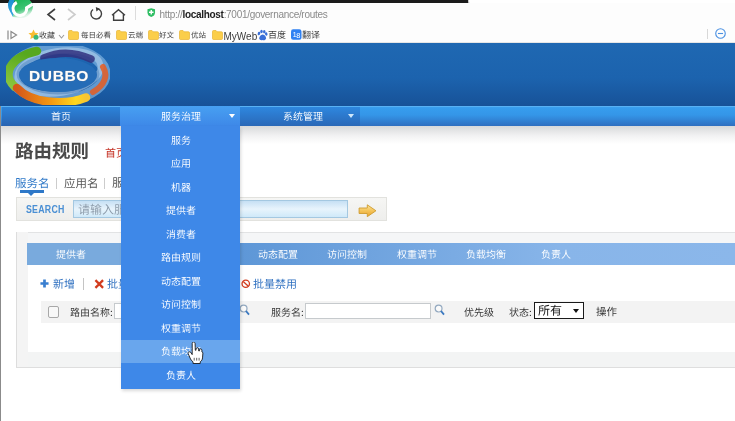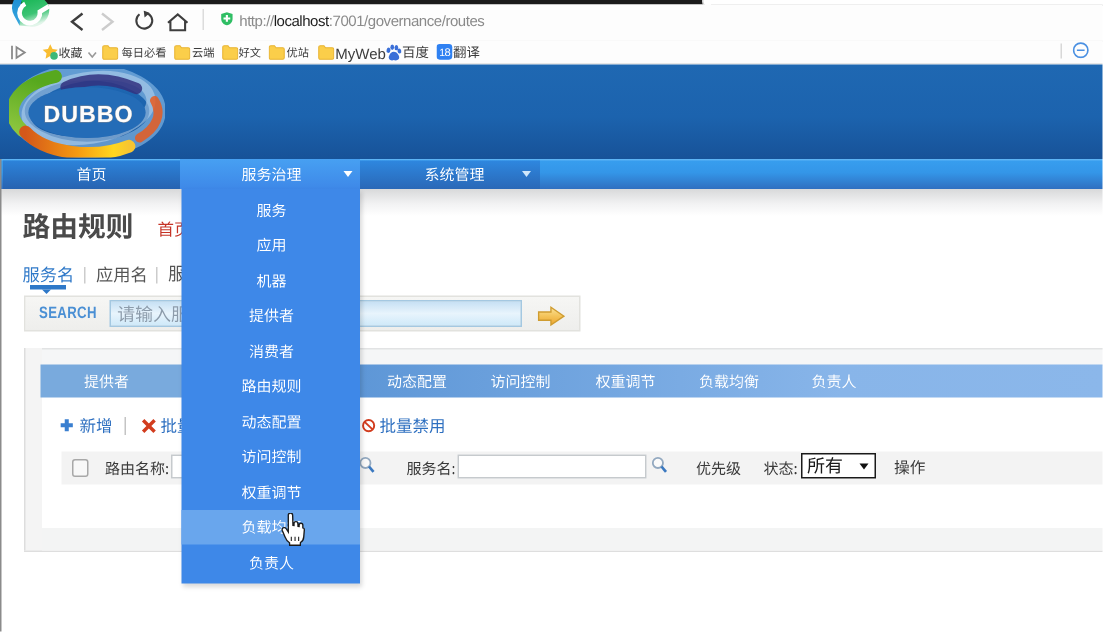--- a/index.html
+++ b/index.html
@@ -127,21 +127,21 @@
   <path d="M51 2.5 A5.3 5.3 0 1 0 55.5 1.6" fill="none" stroke="#3e3e3e" stroke-width="1.4"></path>
   <path d="M53.8 0 L57.8 1.7 L54.4 4.6 Z" fill="#3e3e3e"></path>
   <path d="M70 8.2 L76.5 2.6 L83 8.2 M71.6 7.2 L71.6 13.2 L81.4 13.2 L81.4 7.2" fill="none" stroke="#3e3e3e" stroke-width="1.4"></path>
 </svg>
 <div class="ab" style="left:134.5px;top:6px;width:1px;height:14px;background:#dcdcdc"></div>
 
 <svg class="ab" style="left:147px;top:7.5px" width="8.5" height="9" viewBox="0 0 13 14">
   <path d="M6.5 0.3 L12.4 2 L12.4 7 C12.4 10.7 9.9 13 6.5 14 C3.1 13 0.6 10.7 0.6 7 L0.6 2 Z" fill="#2fbe64"></path>
   <path d="M6.5 3.2 L6.5 10.2 M3 6.7 L10 6.7" fill="none" stroke="#fff" stroke-width="2.2"></path>
 </svg>
-<div class="ab" style="left:159.5px;top:8.5px;font-size:10px;color:#8a8a8a;letter-spacing:-0.3px">http://<span style="color:#1d1d1d;font-weight:normal">localhost</span>:7001/governance/routes</div>
+<div class="ab" style="left:159.5px;top:8.5px;font-size:10px;color:#8a8a8a;letter-spacing:-0.3px">http://<span style="color:#1d1d1d;font-weight:bold">localhost</span>:7001/governance/routes</div>
 
 
 <div class="ab" style="left:0;top:27px;width:735px;height:15px;background:#fdfdfd;border-bottom:1px solid #e6e6e6"></div>
 <svg class="ab" style="left:7px;top:30px" width="11" height="10" viewBox="0 0 11 10">
   <path d="M1 0.5 L1 9.5 M4 1.5 L9.5 5 L4 8.5 Z" fill="none" stroke="#8a8a8a" stroke-width="1.2"></path>
 </svg>
 
 <svg class="ab" style="left:27.5px;top:28.5px" width="11" height="11" viewBox="0 0 24 24">
   <path d="M12 1 L15.3 8 L23 9 L17.4 14.3 L18.8 22 L12 18.3 L5.2 22 L6.6 14.3 L1 9 L8.7 8 Z" fill="#f9bd31"></path>
   <circle cx="17.5" cy="18" r="5.5" fill="#3cb878"></circle>

